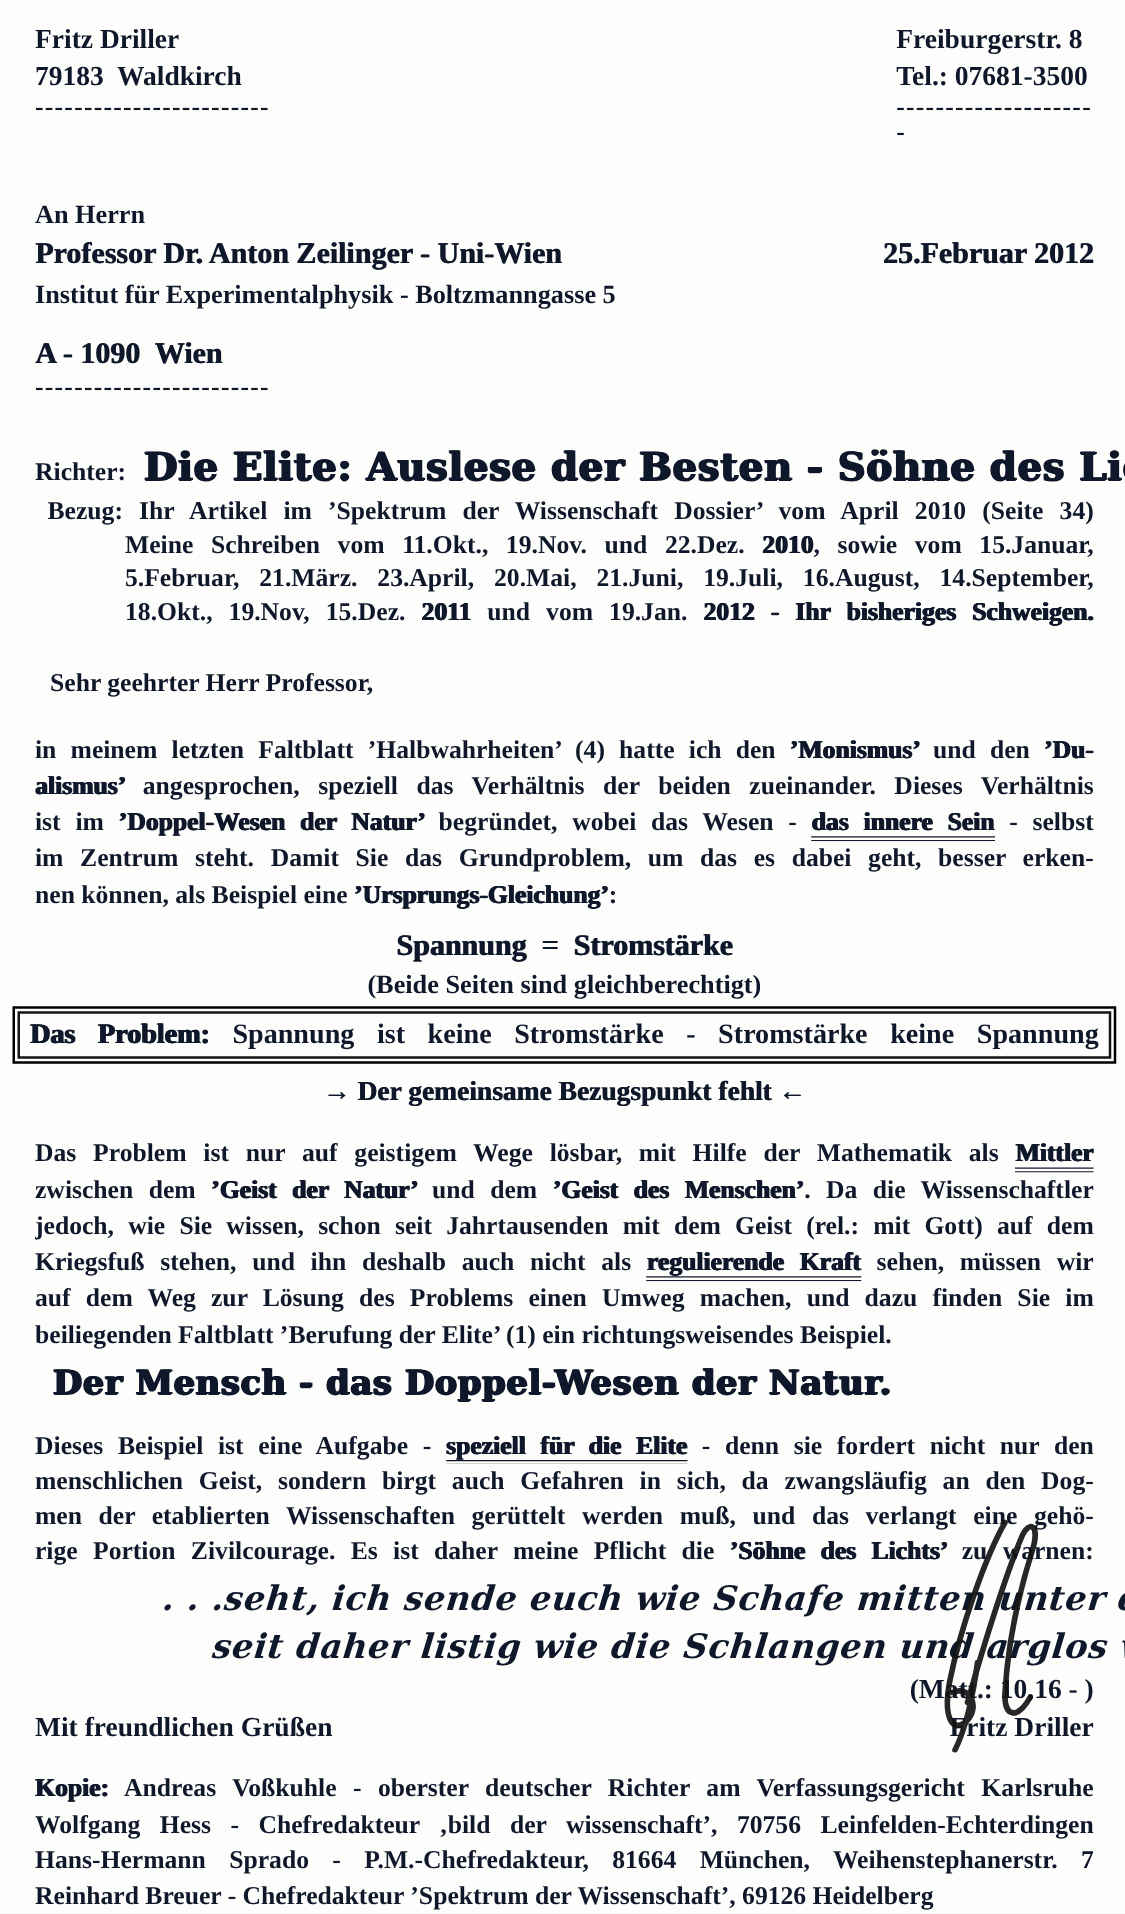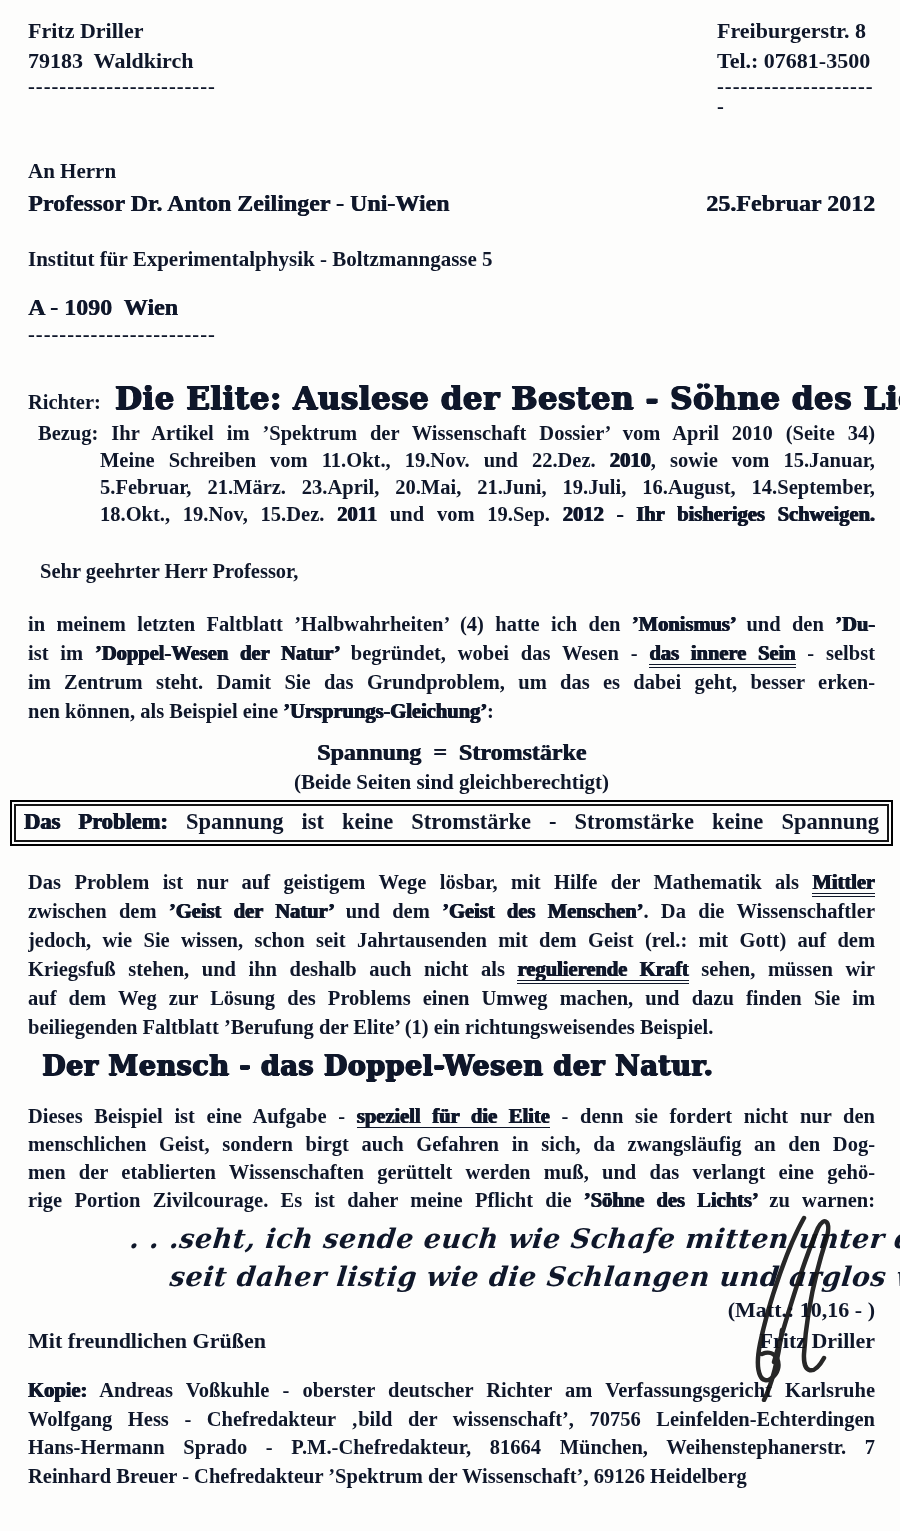--- a/index.html
+++ b/index.html
@@ -23,21 +23,21 @@
   .dul{border-bottom:4px double currentColor;}
   .rule{letter-spacing:1px;line-height:20px;font-weight:700;}
   .h22{font-size:22px;line-height:30px;}
   
   .hdr{display:flex;justify-content:space-between;}
   .hdr-right{width:158px;}
   
   .recip{margin-top:40px;}
   .recip-row{display:flex;justify-content:space-between;align-items:baseline;}
   .big{font-size:24px;line-height:34px;text-shadow:0.6px 0 0 currentColor;}
-  .inst{font-size:21px;line-height:30px;margin-top:24px;}
+  .inst{font-size:21px;line-height:30px;}
   .city{margin-top:16px;}
   
   .subject{margin-top:34px;}
   .subj-row{display:flex;align-items:baseline;white-space:nowrap;}
   .subj-label{flex:none;}
   .display{
     font-family:"DejaVu Serif","Liberation Serif",serif;
     text-shadow:1.1px 0 0 currentColor,-0.6px 0 0 currentColor,0 0.6px 0 currentColor;
     letter-spacing:0.5px;
   }
@@ -109,42 +109,44 @@
 
   <div class="subject">
     <div class="subj-row">
       <span class="subj-label">Richter:</span>
       <span class="display title">Die Elite: Auslese der Besten - Söhne des Lichts</span>
     </div>
     <div class="bezug">
         <div class="line just ind-a"><span>Bezug: Ihr Artikel im ’Spektrum der Wissenschaft Dossier’ vom April 2010 (Seite 34)</span></div>
         <div class="line just ind-b"><span>Meine Schreiben vom 11.Okt., 19.Nov. und 22.Dez. </span><span class="xb">2010</span><span>, sowie vom 15.Januar,</span></div>
         <div class="line just ind-b"><span>5.Februar, 21.März. 23.April, 20.Mai, 21.Juni, 19.Juli, 16.August, 14.September,</span></div>
-        <div class="line just ind-b"><span>18.Okt., 19.Nov, 15.Dez. </span><span class="xb">2011</span><span> und vom 19.Sep. </span><span class="xb">2012 - Ihr bisheriges Schweigen.</span></div>
+        <div class="line just ind-b"><span>18.Okt., 19.Nov, 15.Dez. </span><span class="xb">2011</span><span> und vom 19.Jan. </span><span class="xb">2012 - Ihr bisheriges Schweigen.</span></div>
       </div>
   </div>
 
   <div class="saluation">Sehr geehrter Herr Professor,</div>
 
   <div class="para">
       <div class="line just"><span>in meinem letzten Faltblatt ’Halbwahrheiten’ (4) hatte ich den </span><span class="xb">’Monismus’</span><span> und den </span><span class="xb">’Du-</span></div>
+      <div class="line just"><span class="xb">alismus’</span><span> angesprochen, speziell das Verhältnis der beiden zueinander. Dieses Verhältnis</span></div>
       <div class="line just"><span>ist im </span><span class="xb">’Doppel-Wesen der Natur’</span><span> begründet, wobei das Wesen - </span><span class="xb dul">das innere Sein</span><span> - selbst</span></div>
       <div class="line just"><span>im Zentrum steht. Damit Sie das Grundproblem, um das es dabei geht, besser erken-</span></div>
       <div class="line"><span>nen können, als Beispiel eine </span><span class="xb">’Ursprungs-Gleichung’</span><span>:</span></div>
     </div>
 
   <div class="eq">
     <div class="eq-main ps">Spannung  =  Stromstärke</div>
     <div class="eq-sub">(Beide Seiten sind gleichberechtigt)</div>
   </div>
   <div class="problem-outer">
     <div class="problem-inner">
         <div class=" just problem-line"><span class="xb">Das Problem:</span><span> Spannung ist keine Stromstärke - Stromstärke keine Spannung</span></div>
       </div>
   </div>
+  <div class="arrowline">→ Der gemeinsame Bezugspunkt fehlt ←</div>
 
   <div class="para">
       <div class="line just"><span>Das Problem ist nur auf geistigem Wege lösbar, mit Hilfe der Mathematik als </span><span class="xb dul">Mittler</span></div>
       <div class="line just"><span>zwischen dem </span><span class="xb">’Geist der Natur’</span><span> und dem </span><span class="xb">’Geist des Menschen’</span><span>. Da die Wissenschaftler</span></div>
       <div class="line just"><span>jedoch, wie Sie wissen, schon seit Jahrtausenden mit dem Geist (rel.: mit Gott) auf dem</span></div>
       <div class="line just"><span>Kriegsfuß stehen, und ihn deshalb auch nicht als </span><span class="xb dul">regulierende Kraft</span><span> sehen, müssen wir</span></div>
       <div class="line just"><span>auf dem Weg zur Lösung des Problems einen Umweg machen, und dazu finden Sie im</span></div>
       <div class="line"><span>beiliegenden Faltblatt ’Berufung der Elite’ (1) ein richtungsweisendes Beispiel.</span></div>
     </div>
 

